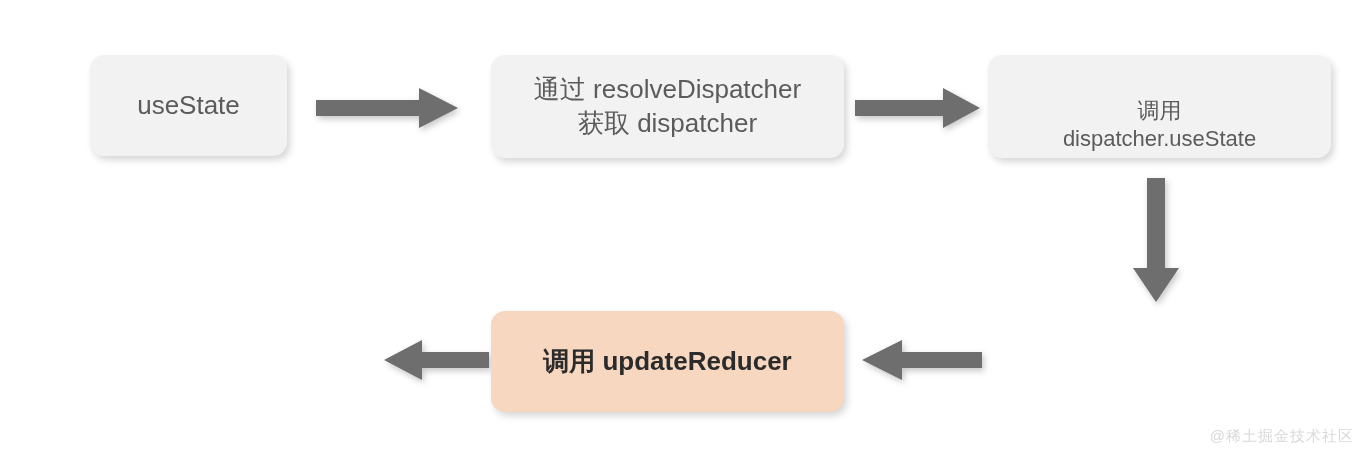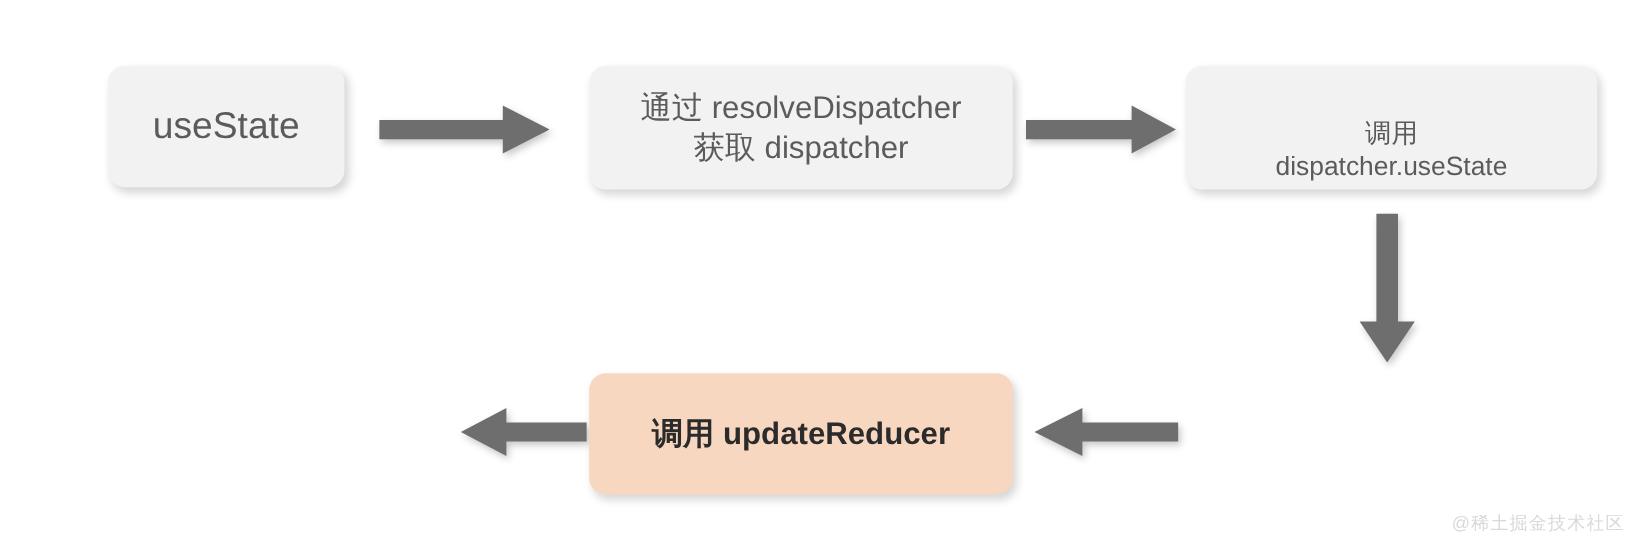--- a/index.html
+++ b/index.html
@@ -43,21 +43,21 @@
     font-weight: 400;
   }
   .node.peach {
     background: #f7d7c0;
     color: #2b2b2b;
     font-weight: 700;
     text-align: right;
   }
 
   
-  #node-usestate      { left: 90px;  top: 55px;  width: 197px; height: 101px; font-size: 31px; }
+  #node-usestate      { left: 90px;  top: 55px;  width: 197px; height: 101px; font-size: 26px; }
   #node-resolve       { left: 491px; top: 55px;  width: 353px; height: 103px; font-size: 26px; justify-content: center; }
   #node-dispatcher    { left: 988px; top: 55px;  width: 343px; height: 103px; font-size: 22px; align-items: flex-end; }
   #node-updatestate   { left: 988px; top: 311px; width: 343px; height: 101px; font-size: 26px; }
   #node-updatereducer { left: 491px; top: 311px; width: 353px; height: 101px; font-size: 26px; }
   #node-return        { left: 22px;  top: 311px; width: 350px; height: 101px; font-size: 26px; }
 
   
   .arrow {
     position: absolute;
     filter: drop-shadow(2px 3px 3px rgba(0, 0, 0, 0.22));

